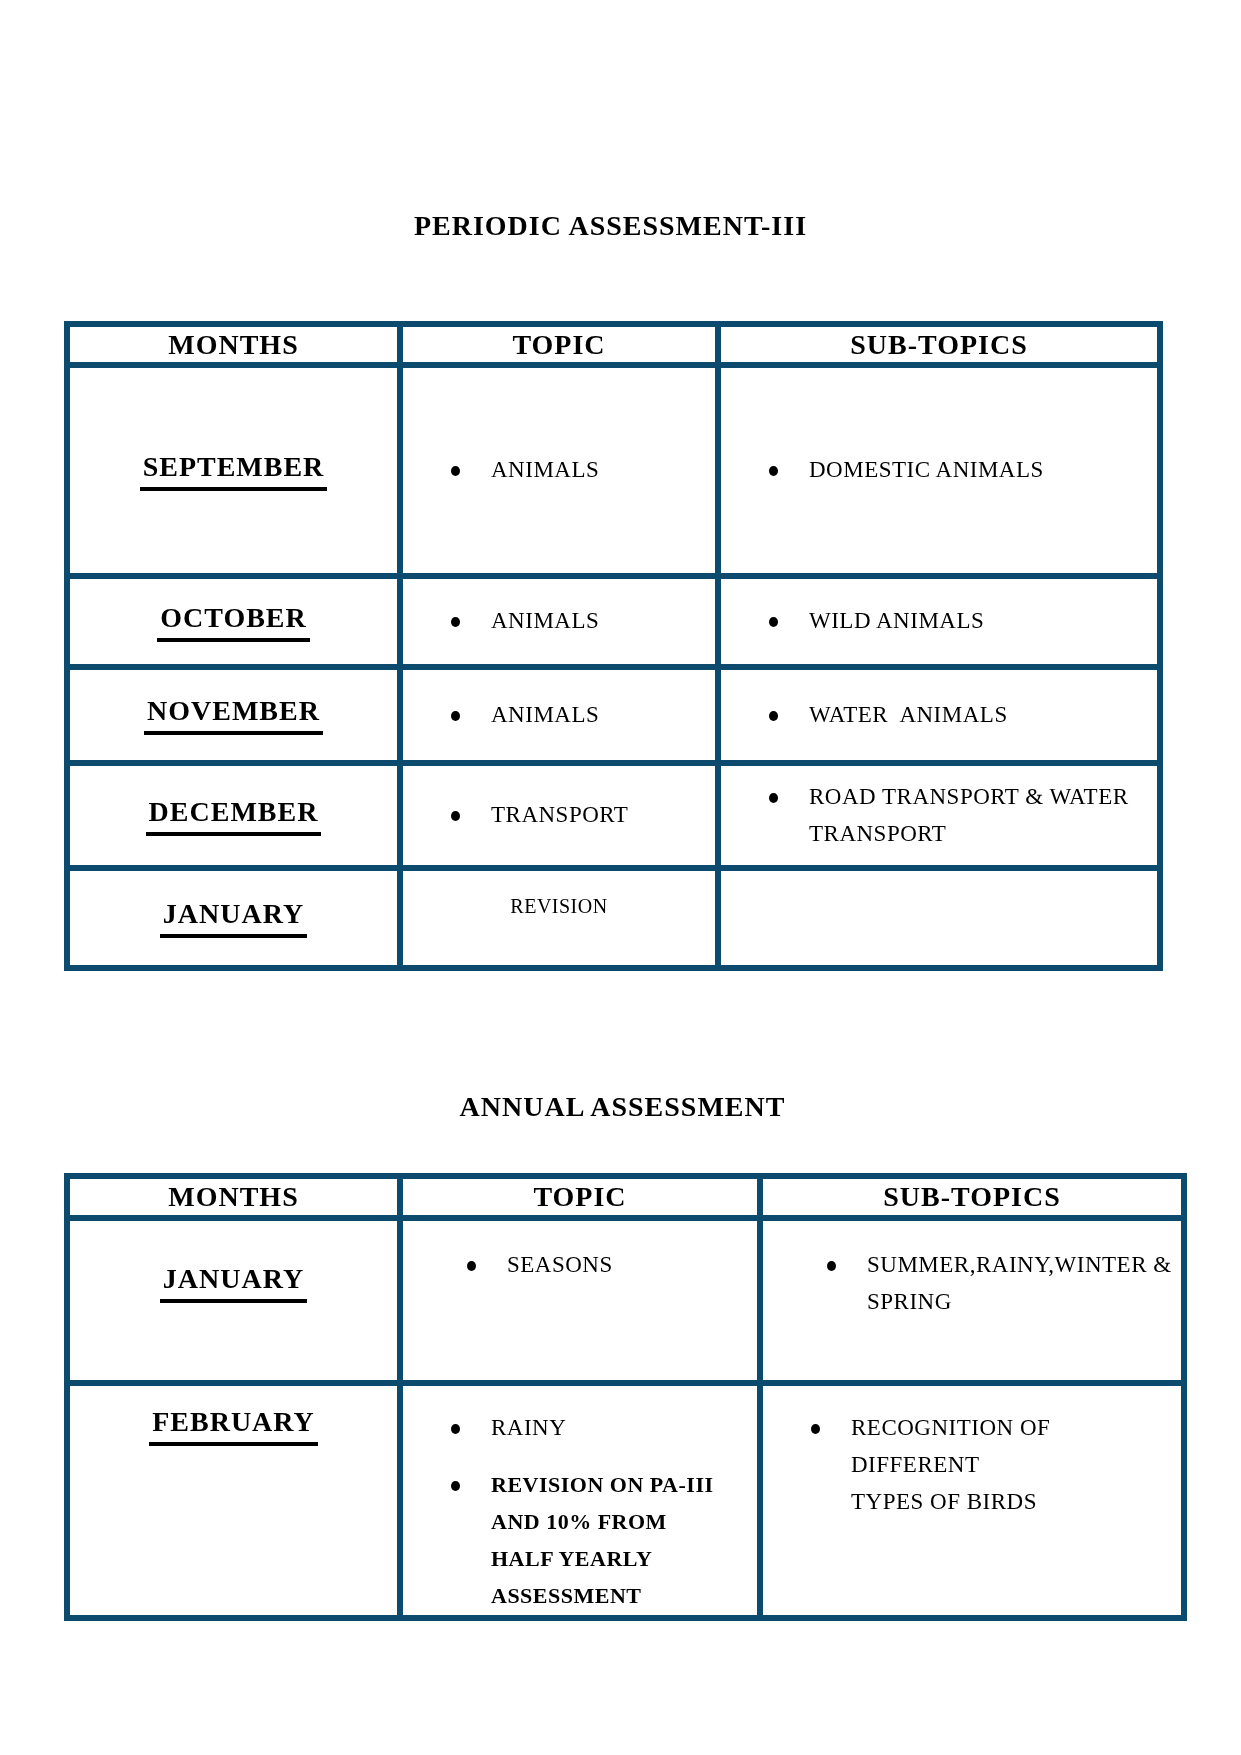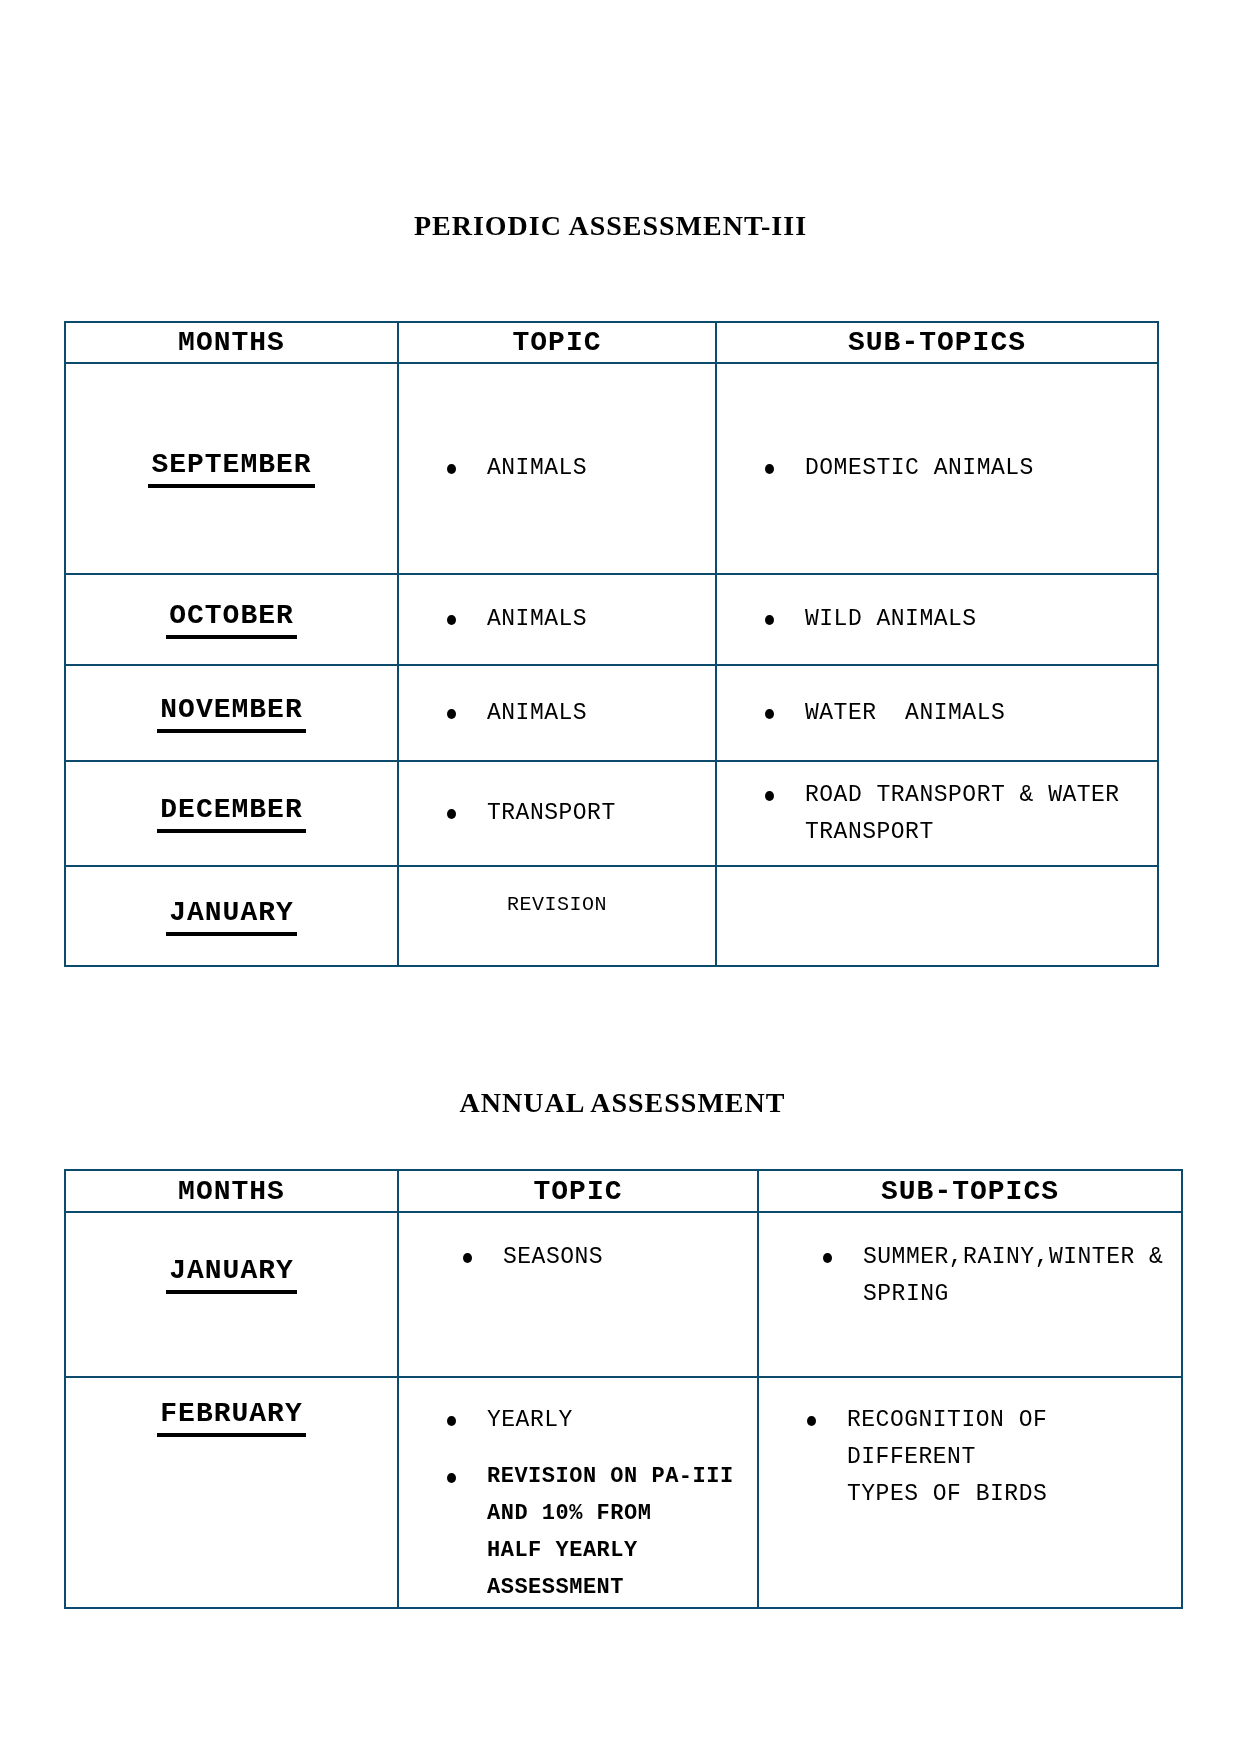--- a/index.html
+++ b/index.html
@@ -23,21 +23,21 @@
   .title-periodic { margin-top: 212px; width: 1093px; }
   .title-annual  { margin-top: 122px; width: 1117px; }
 
   table.sched {
     border-collapse: collapse;
     table-layout: fixed;
     margin-left: 64px;
   }
   table.t1 { margin-top: 81px; width: 1093px; }
   table.t2 { margin-top: 52px;  width: 1117px; }
-  table.sched td { border: 2px solid #0c4a6e; font-family: Liberation Mono, monospace; }
+  table.sched td { border: 6px solid #0c4a6e; }
 
   
   .t1 col.c1 { width: 333px; } .t1 col.c2 { width: 318px; } .t1 col.c3 { width: 442px; }
   .t2 col.c1 { width: 333px; } .t2 col.c2 { width: 360px; } .t2 col.c3 { width: 424px; }
 
   
   tr.hr1 { height: 41px; }
   tr.r-sep { height: 211px; }
   tr.r-oct { height: 91px; }
   tr.r-nov { height: 96px; }
@@ -224,21 +224,21 @@
 SPRING</span>
           </div>
     </td>
   </tr>
 
   <tr class="r-feb">
     <td class="mcell"><span class="mu">FEBRUARY</span></td>
     <td class="tcell">
       <div class="item">
             <span class="bullet"></span>
-            <span class="txt">YEARLY</span>
+            <span class="txt">RAINY</span>
           </div>
       <div class="item note">
             <span class="bullet"></span>
             <span class="txt bold">REVISION ON PA-III
 AND 10% FROM
 HALF YEARLY
 ASSESSMENT</span>
           </div>
     </td>
     <td class="scell">

